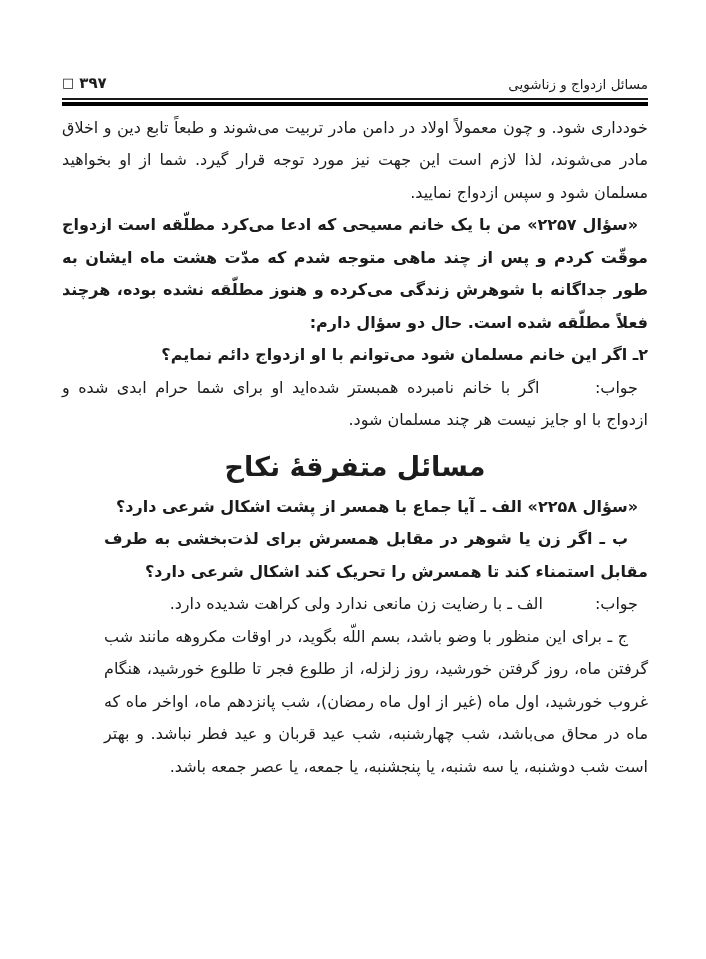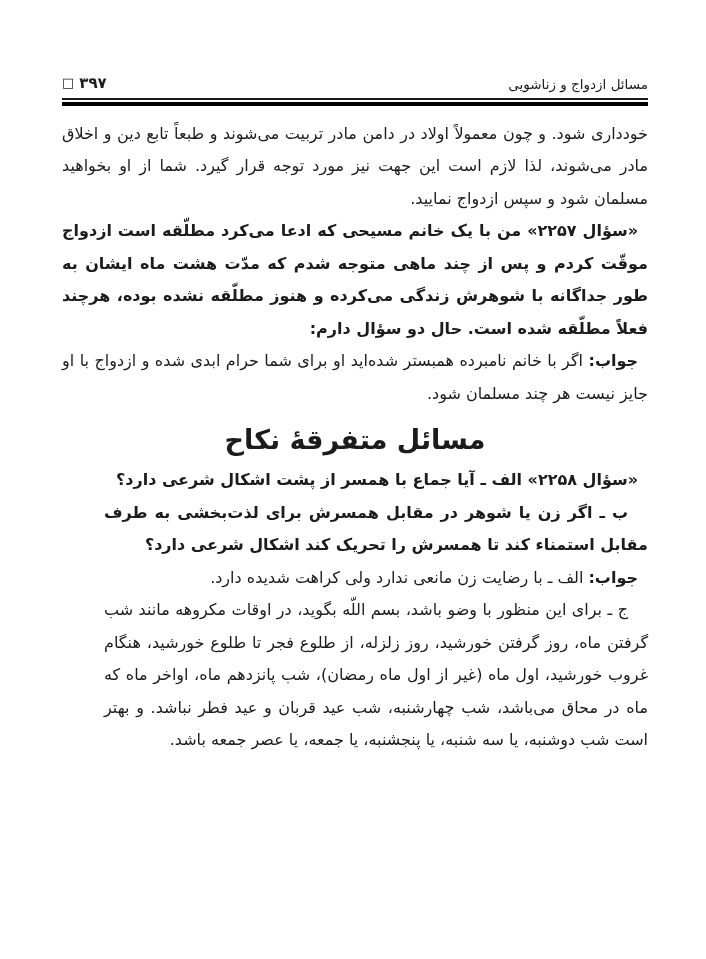--- a/index.html
+++ b/index.html
@@ -16,30 +16,30 @@
   }
   .running-title{font-size:13.5px;letter-spacing:0;}
   .pagenum{
     direction:ltr;font-weight:bold;font-size:15px;
     display:flex;align-items:center;gap:5px;
   }
   .square-icon{font-size:13px;font-weight:bold;transform:translateY(-1px);}
   .rule{margin-top:6px;}
   .rule-thin{height:1.5px;background:#1a1a1a;}
   .rule-thick{height:3.5px;background:#000;margin-top:2.5px;}
-  main{padding-top:12px;}
+  main{padding-top:6px;}
   .para{
     margin:0;font-size:16px;line-height:32.5px;
     text-align:justify;text-align-last:right;
   }
   .bold{font-weight:bold;}
   .ind-sm{text-indent:10px;}
   .ind-md{text-indent:20px;margin-left:42px;}
   .q-marker{font-weight:bold;}
-  .answer-label{font-weight:bold;}
+  .answer-label{font-weight:normal;margin-left:47px;}
   .sec-heading{
     font-size:27px;font-weight:bold;text-align:center;
     margin:15px 0 9px;line-height:30px;
   }
 </style>
 </head>
 <body>
 
 <div class="page">
 
@@ -52,20 +52,21 @@
   </header>
 
   <div class="rule">
     <div class="rule-thin"></div>
     <div class="rule-thick"></div>
   </div>
 
   <main id="content">
       <p class="para"><span>خودداری شود. و چون معمولاً اولاد در دامن مادر تربیت می‌شوند و طبعاً تابع دین و اخلاق مادر می‌شوند، لذا لازم است این جهت نیز مورد توجه قرار گیرد. شما از او بخواهید مسلمان شود و سپس ازدواج نمایید.</span></p>
       <p class="para bold ind-sm"><span class="q-marker">«سؤال ۲۲۵۷»</span> <span>من با یک خانم مسیحی که ادعا می‌کرد مطلّقه است ازدواج موقّت کردم و پس از چند ماهی متوجه شدم که مدّت هشت ماه ایشان به طور جداگانه با شوهرش زندگی می‌کرده و هنوز مطلّقه نشده بوده، هرچند فعلاً مطلّقه شده است. حال دو سؤال دارم:</span></p>
+      <p class="para bold"><span>۲ـ اگر این خانم مسلمان شود می‌توانم با او ازدواج دائم نمایم؟</span></p>
       <p class="para ind-sm"><span class="answer-label">جواب:</span> <span>اگر با خانم نامبرده همبستر شده‌اید او برای شما حرام ابدی شده و ازدواج با او جایز نیست هر چند مسلمان شود.</span></p>
       <h2 class="sec-heading">مسائل متفرقهٔ نکاح</h2>
       <p class="para bold ind-sm"><span class="q-marker">«سؤال ۲۲۵۸»</span> <span>الف ـ آیا جماع با همسر از پشت اشکال شرعی دارد؟</span></p>
       <p class="para bold ind-md"><span>ب ـ اگر زن یا شوهر در مقابل همسرش برای لذت‌بخشی به طرف مقابل استمناء کند تا همسرش را تحریک کند اشکال شرعی دارد؟</span></p>
       <p class="para ind-sm"><span class="answer-label">جواب:</span> <span>الف ـ با رضایت زن مانعی ندارد ولی کراهت شدیده دارد.</span></p>
       <p class="para ind-md"><span>ج ـ برای این منظور با وضو باشد، بسم اللّه بگوید، در اوقات مکروهه مانند شب گرفتن ماه، روز گرفتن خورشید، روز زلزله، از طلوع فجر تا طلوع خورشید، هنگام غروب خورشید، اول ماه (غیر از اول ماه رمضان)، شب پانزدهم ماه، اواخر ماه که ماه در محاق می‌باشد، شب چهارشنبه، شب عید قربان و عید فطر نباشد. و بهتر است شب دوشنبه، یا سه شنبه، یا پنجشنبه، یا جمعه، یا عصر جمعه باشد.</span></p>
     </main>
 
 </div>
 

